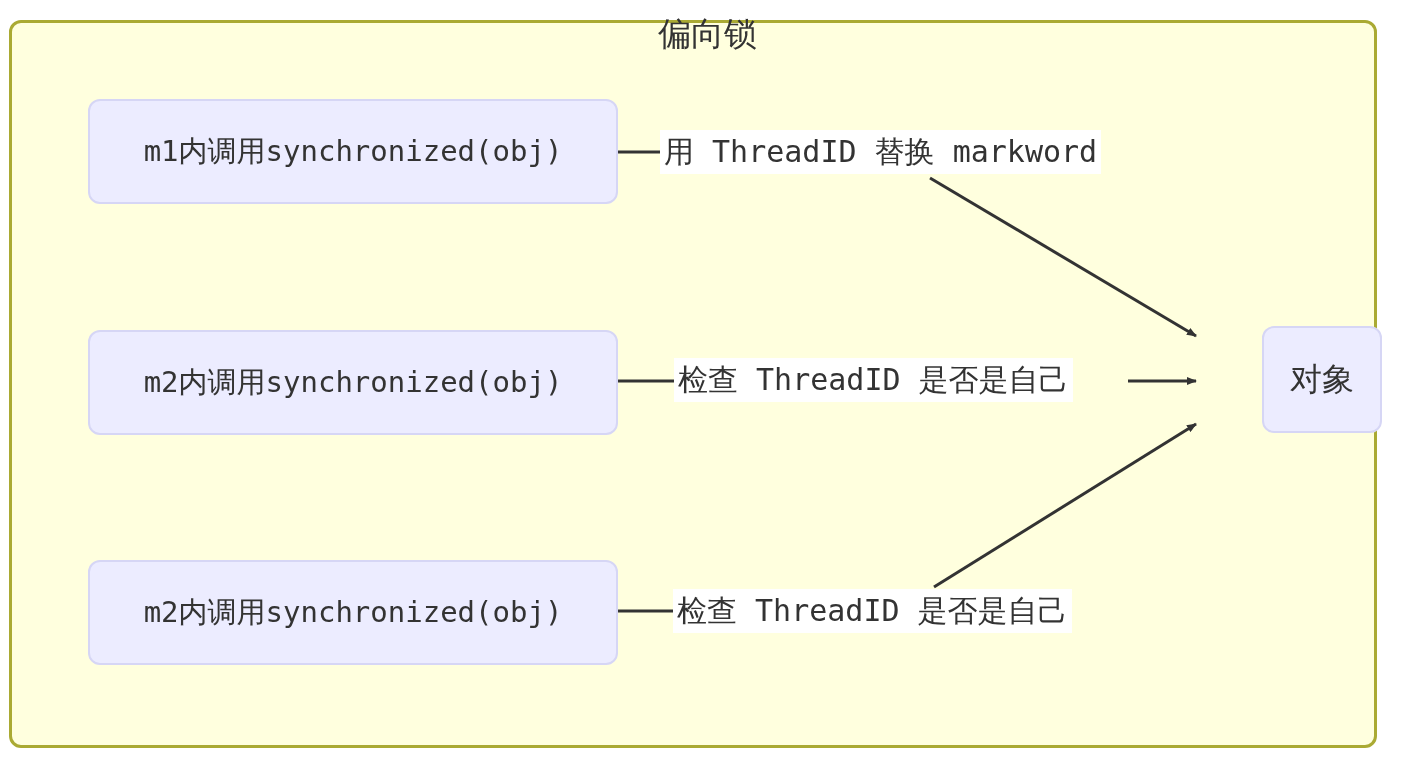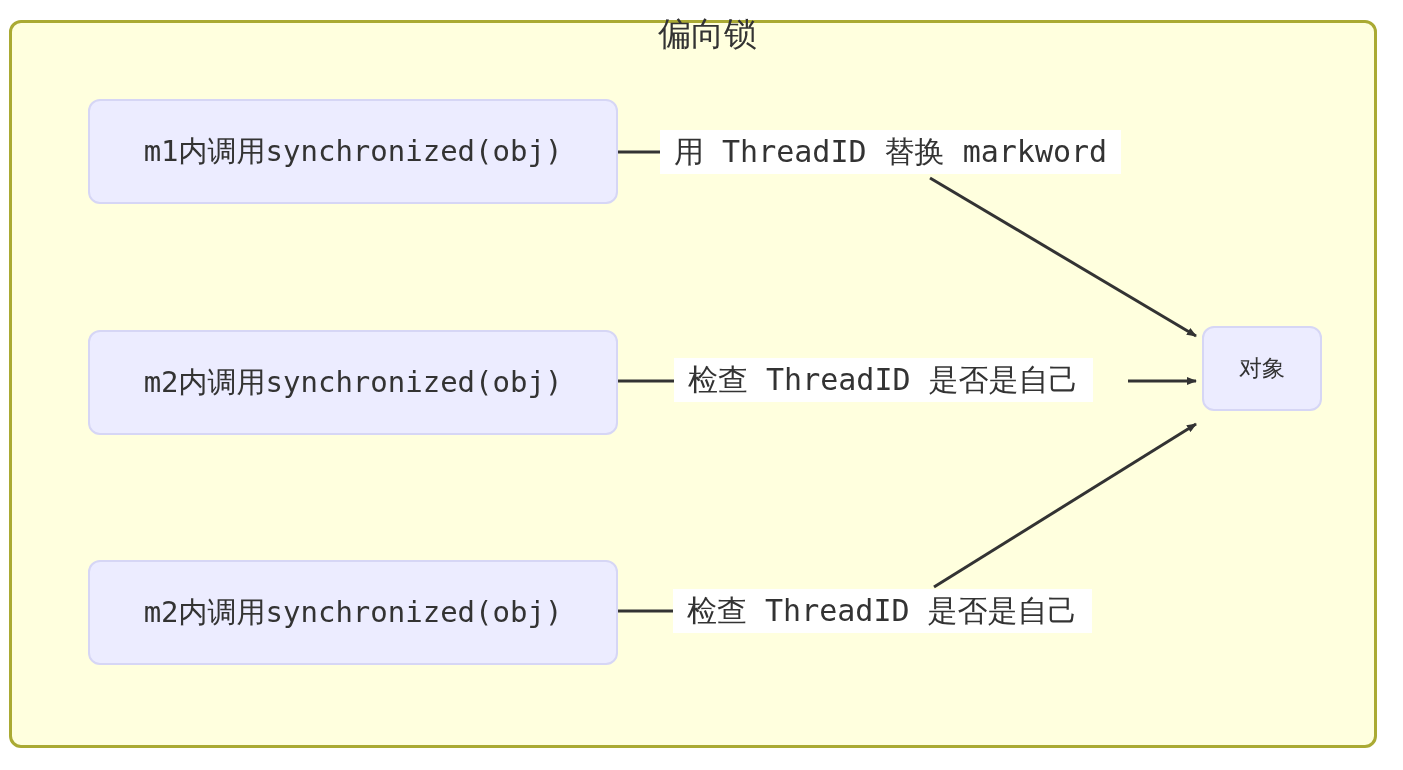--- a/index.html
+++ b/index.html
@@ -62,38 +62,38 @@
     width: 530px;
     height: 105px;
     font-size: 29px;
     margin-left: 18px;
   }
   #node-m1 { top: 99px; }
   #node-m2a { top: 330px; }
   #node-m2b { top: 560px; }
 
   .node-object {
-    left: 1202px;
+    left: 1262px;
     top: 326px;
     width: 120px;
-    height: 85px;
-    font-size: 23px;
+    height: 107px;
+    font-size: 32px;
     font-family: "DejaVu Sans", "Liberation Sans", sans-serif;
   }
 
   
   .edge-label {
     position: absolute;
     background: #ffffff;
     color: #333333;
     font-family: "DejaVu Sans Mono", "Liberation Mono", monospace;
     font-size: 30px;
     line-height: 44px;
     white-space: nowrap;
-    padding: 0 14px;
+    padding: 0 4px;
   }
   #label-1 { left: 660px; top: 130px; }
   #label-2 { left: 674px; top: 358px; }
   #label-3 { left: 673px; top: 589px; }
 
   svg.edges {
     position: absolute;
     left: 0;
     top: 0;
     width: 1403px;

